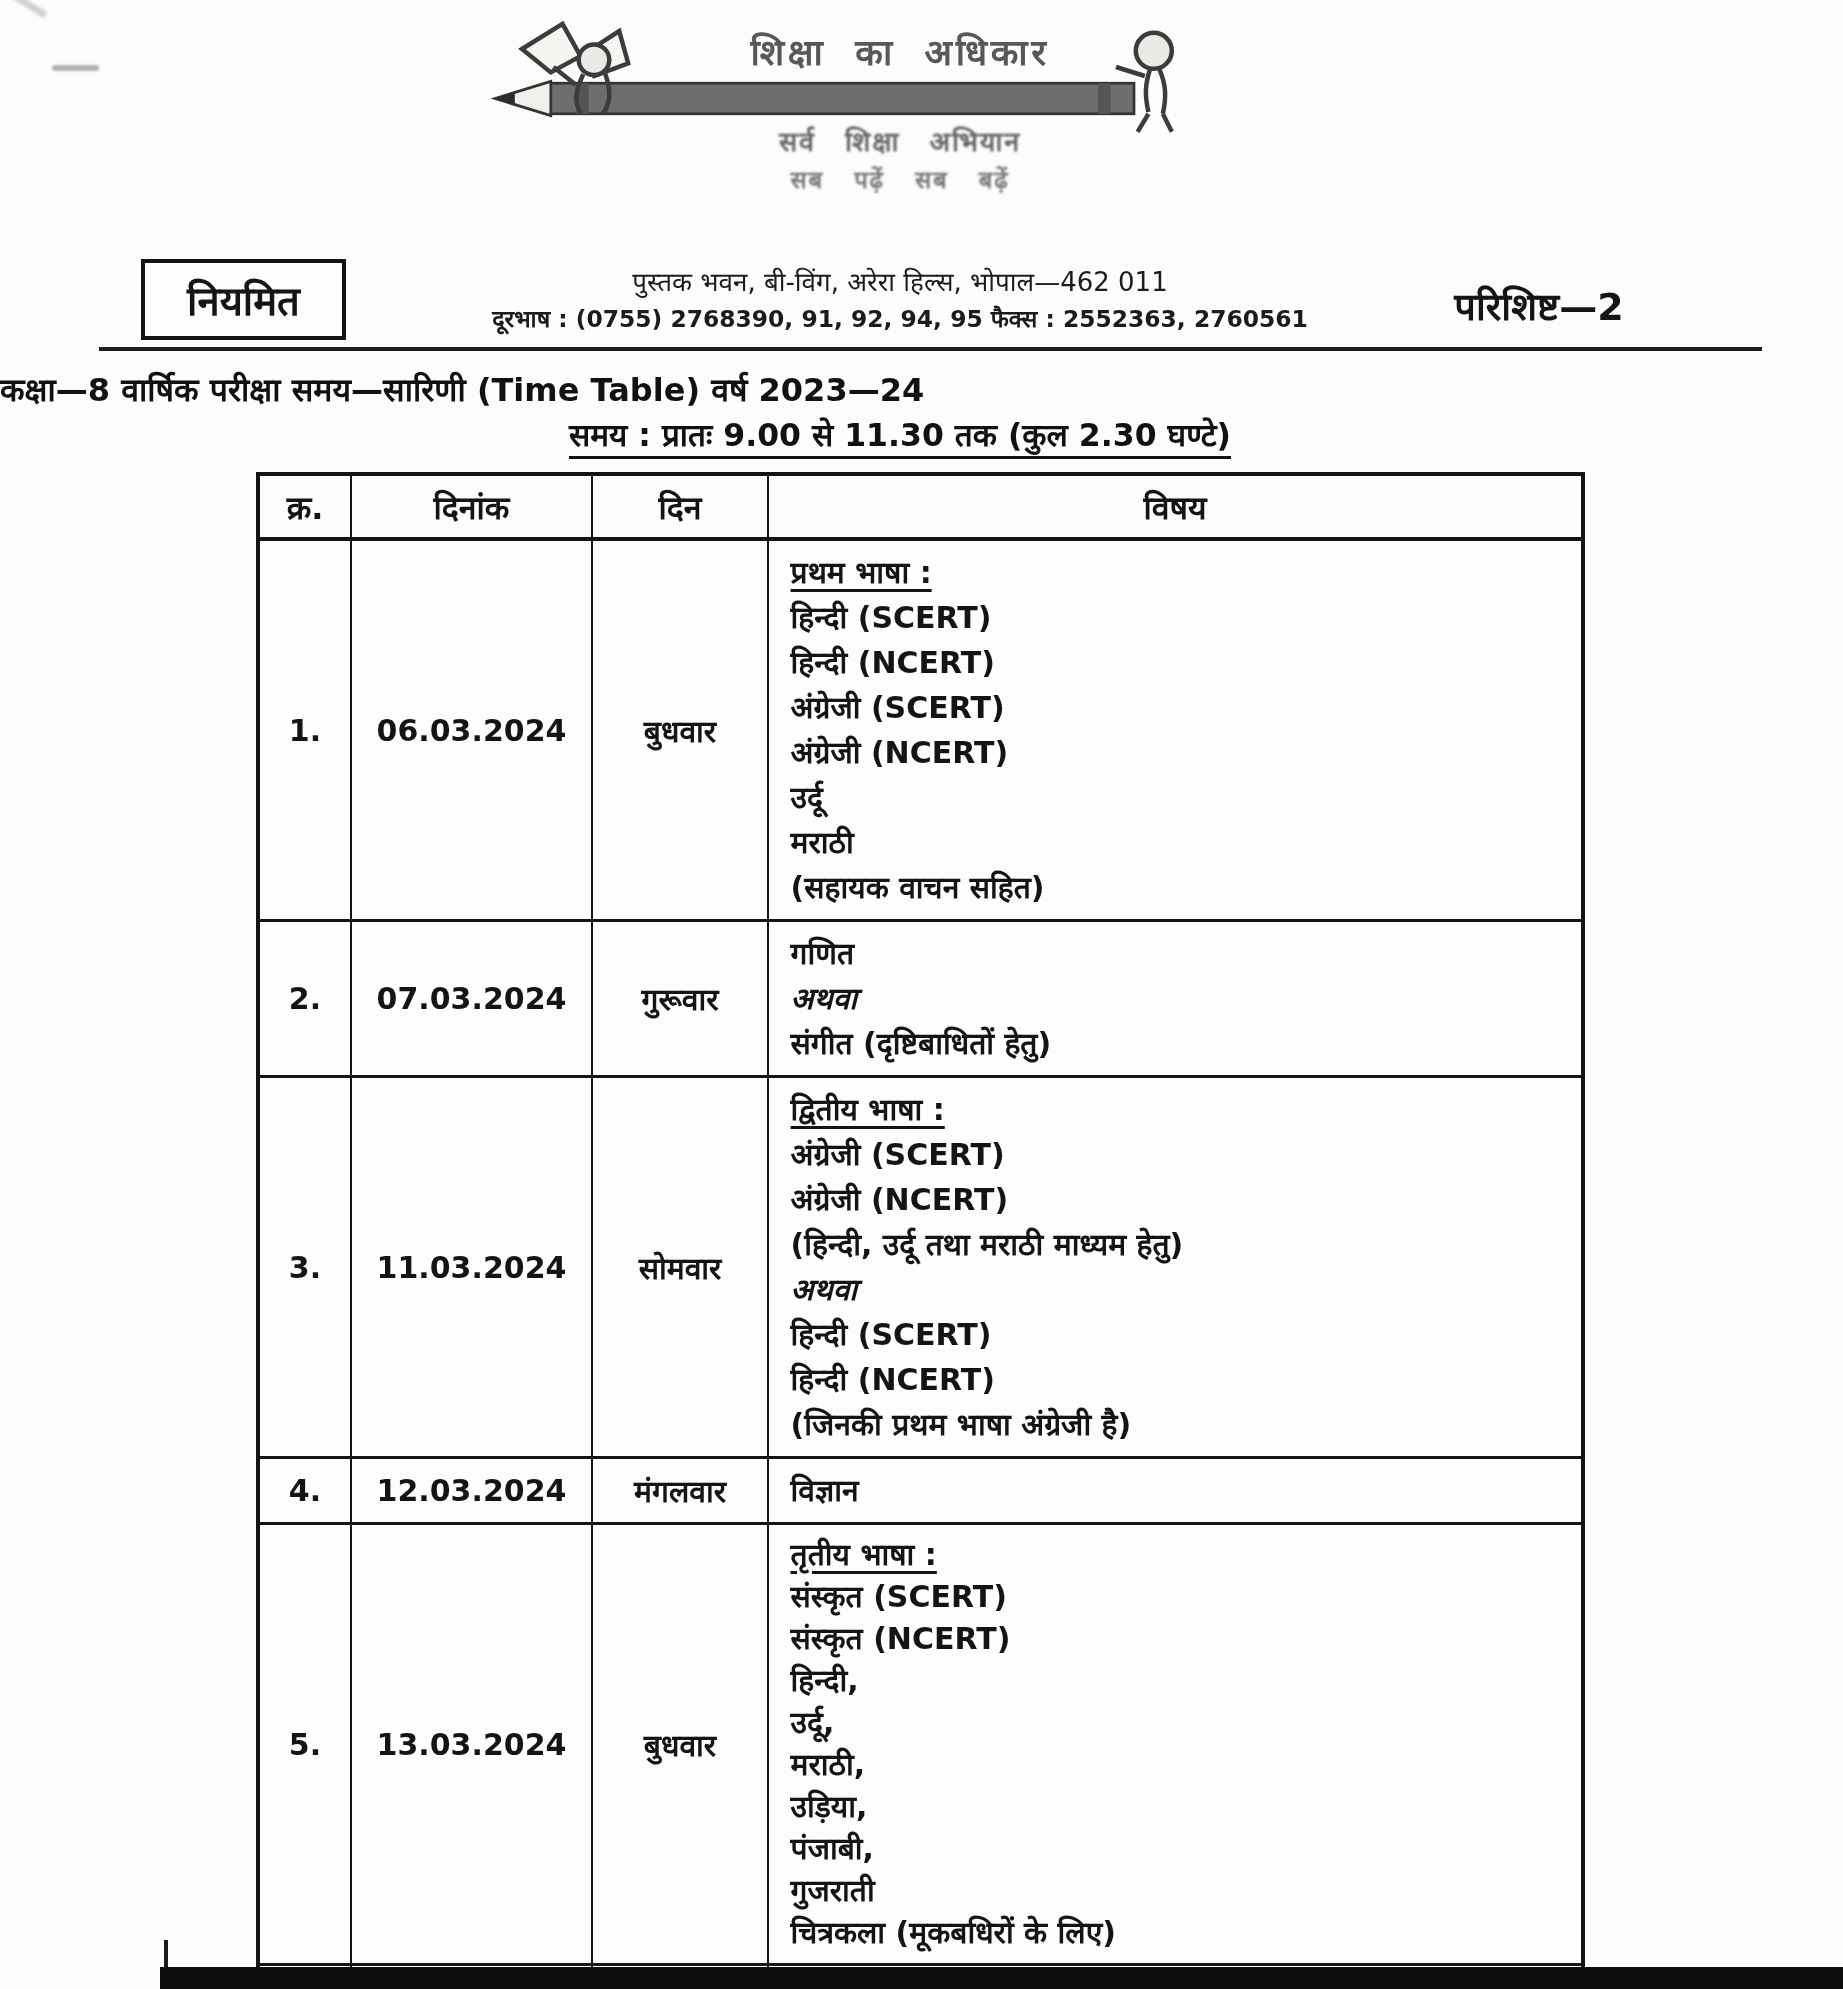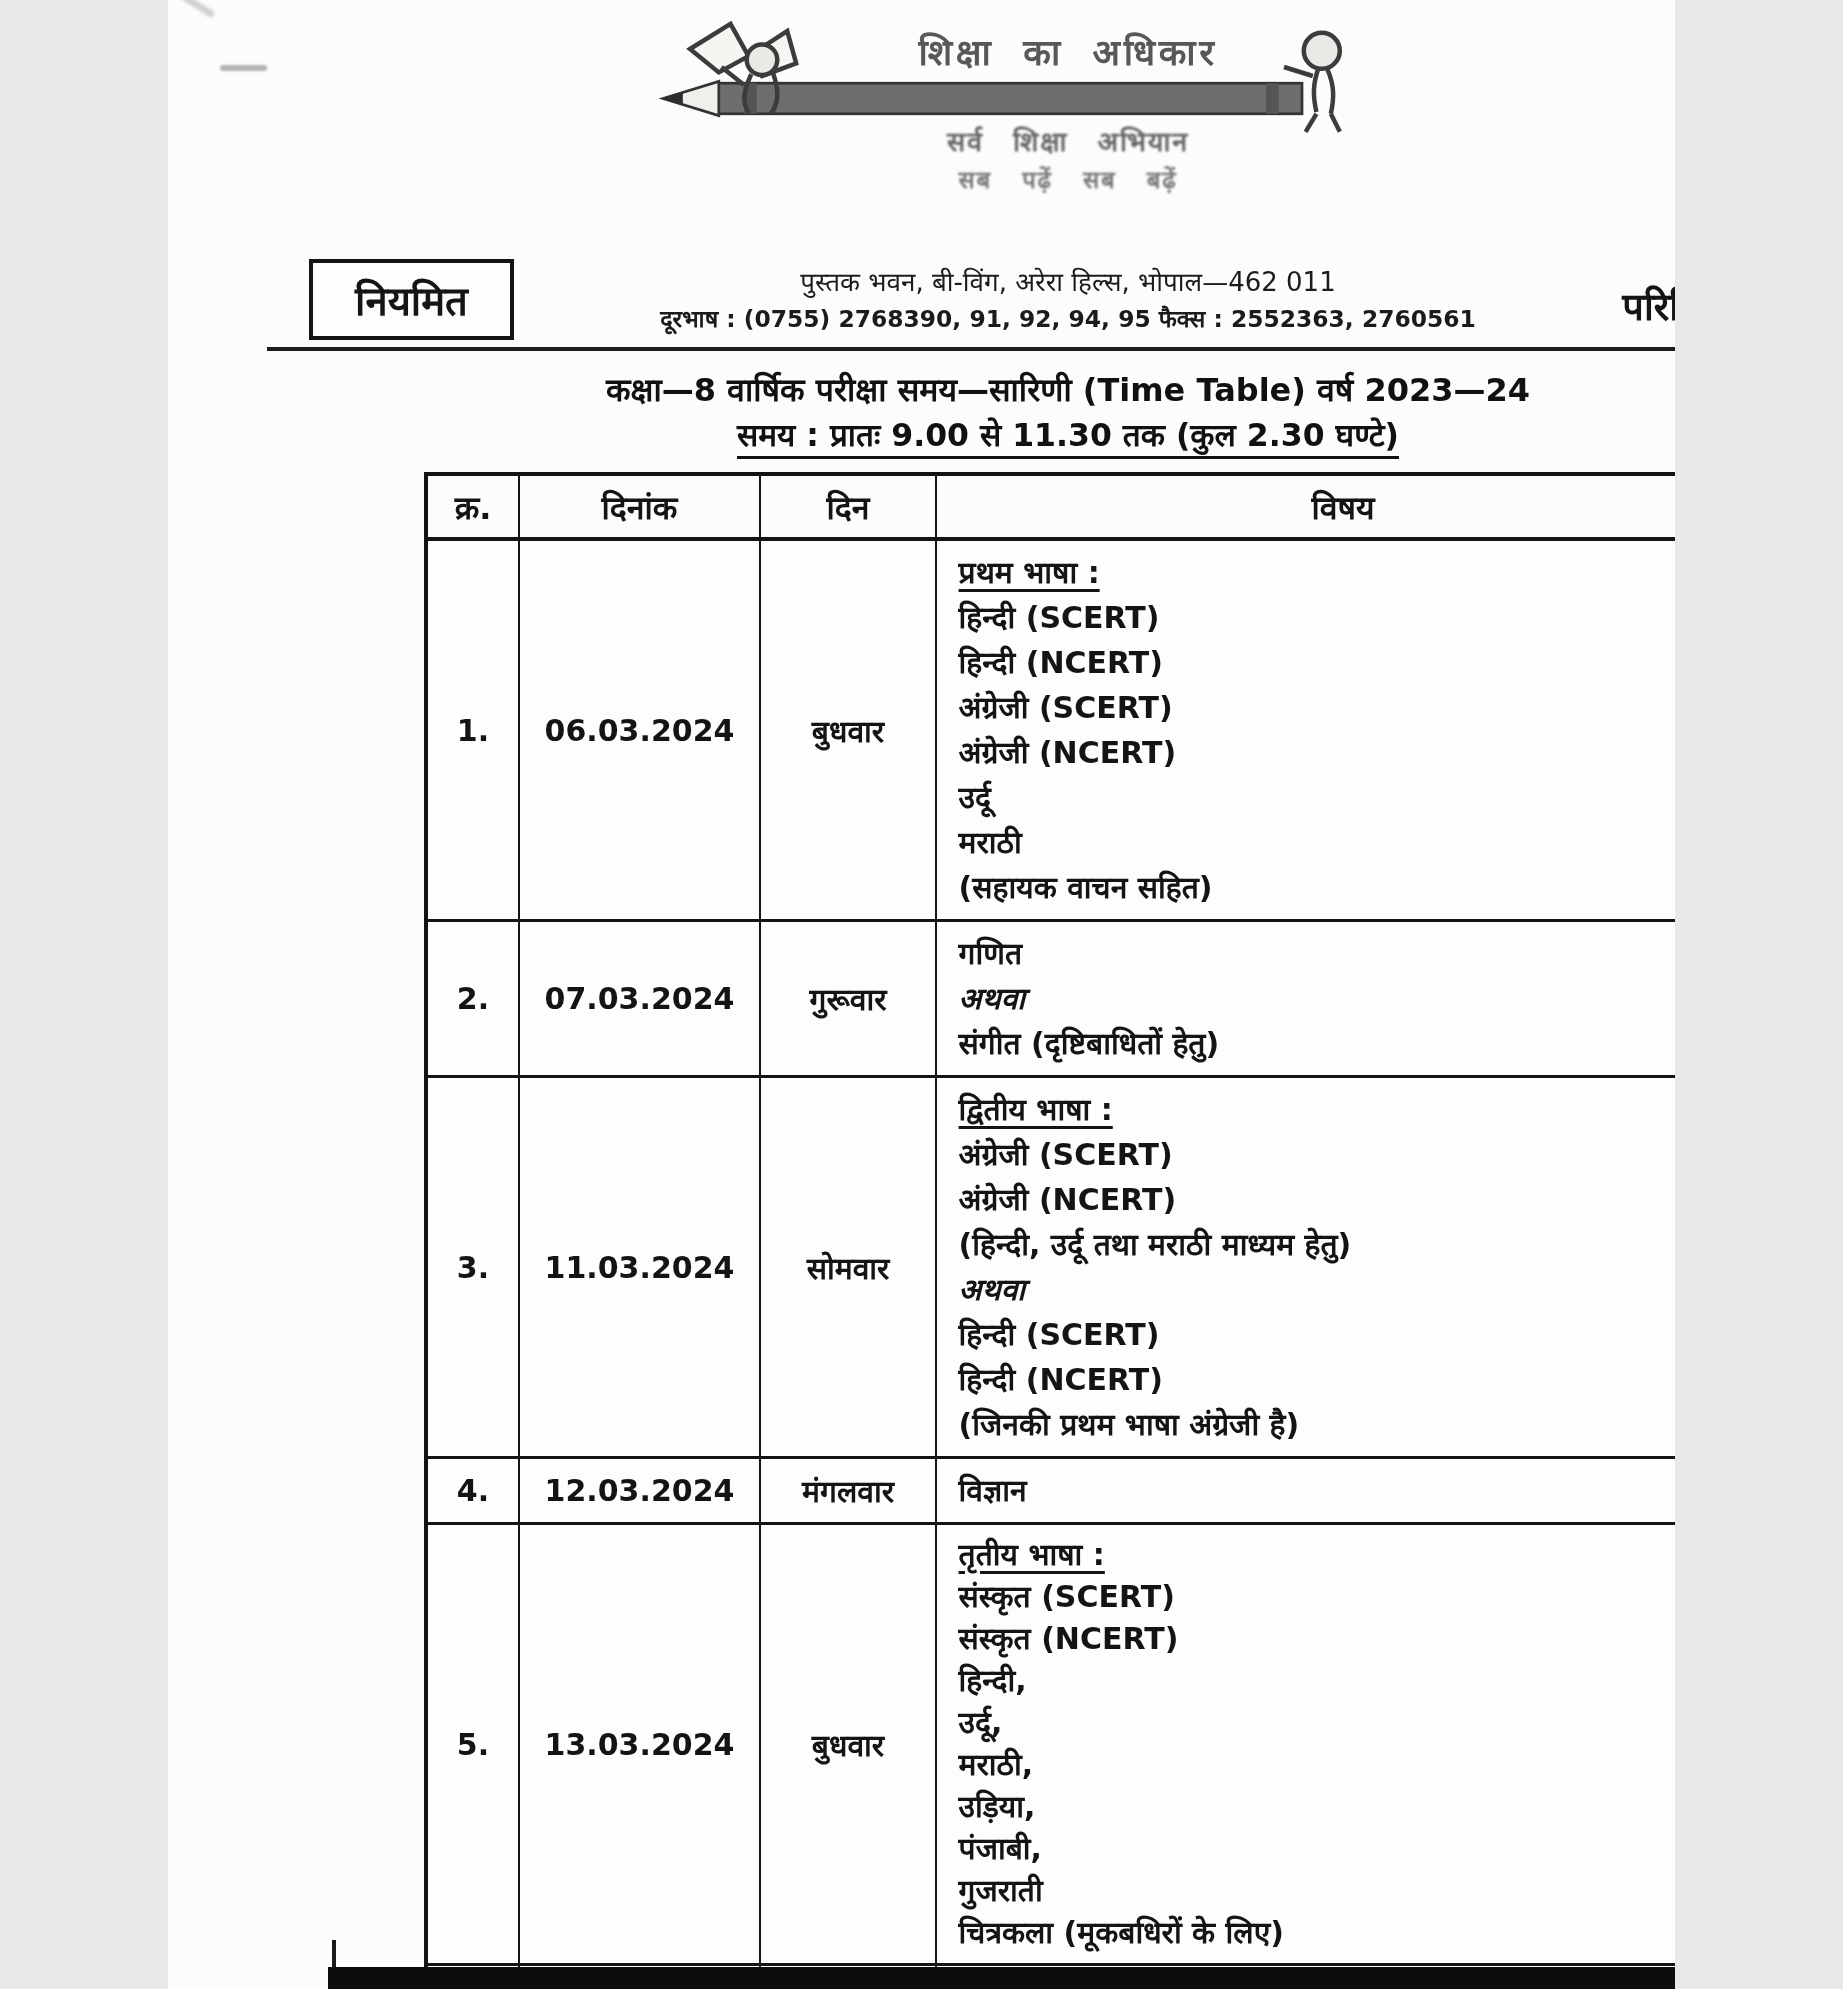--- a/index.html
+++ b/index.html
@@ -1,20 +1,20 @@
 <!DOCTYPE html>
 <html style="font-size:14.4px"><head>
 <meta charset="utf-8">
 <style>
   * { margin:0; padding:0; box-sizing:border-box; }
   html,body { background:#e8e8e6; }
   body { font-family:"DejaVu Sans","Liberation Sans",sans-serif; }
 
   .page {
-    position:relative; width:1507px; height:1989px;
+    position:relative; width:1843px; height:1989px;
     background:#fcfcfa; color:#151515; overflow:hidden;
     margin:0 auto;
   }
 
   
   .artifact-dash {
     position:absolute; left:52px; top:65px; width:47px; height:6.3px;
     background:#9b9b9b; border-radius:3.6px; filter:blur(0.9px); opacity:.75;
   }
   .artifact-corner {
@@ -70,21 +70,21 @@
   .appendix-label {
     position:absolute; left:1404px; top:279px; width:270px; text-align:center;
     font-size:38px; font-weight:bold;
   }
   .head-rule {
     position:absolute; left:99px; top:347px; width:1663px; height:3.6px; background:#1d1d1d;
   }
 
   
   .doc-title {
-    position:absolute; left:0; width:1800px; top:367px; text-align:center;
+    position:absolute; left:0; width:1800px; top:367px; text-align:left;
     font-size:32px; font-weight:bold; color:#111;
   }
   .doc-subtitle {
     position:absolute; left:0; width:1800px; top:412px; text-align:center;
     font-size:31.5px; font-weight:bold; color:#111;
   }
   .doc-subtitle span {
     border-bottom:3.6px solid #111; padding-bottom:2.7px;
   }
 

